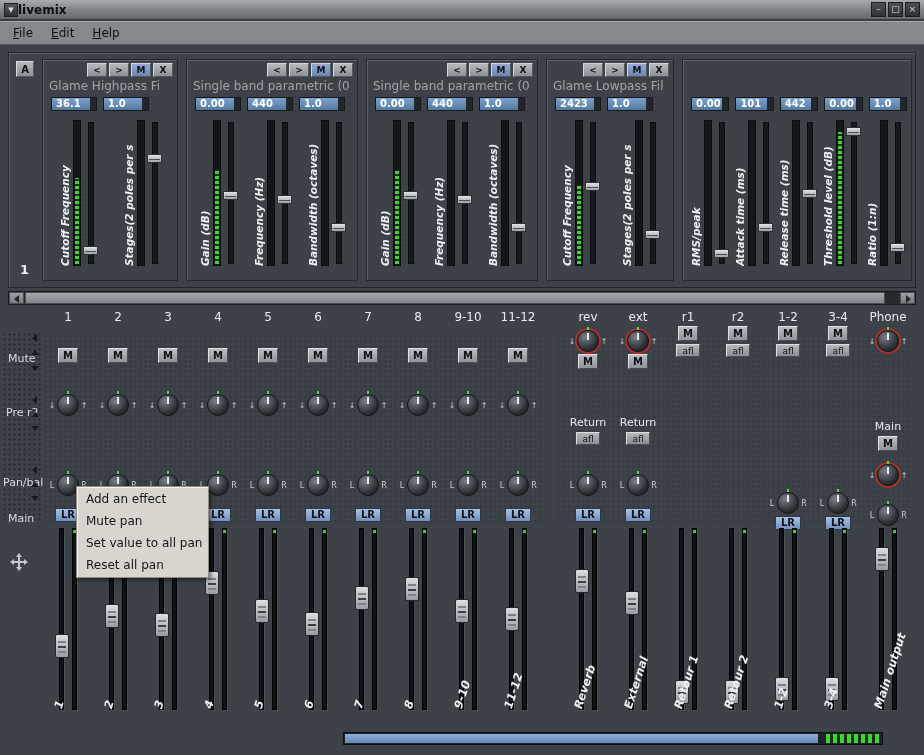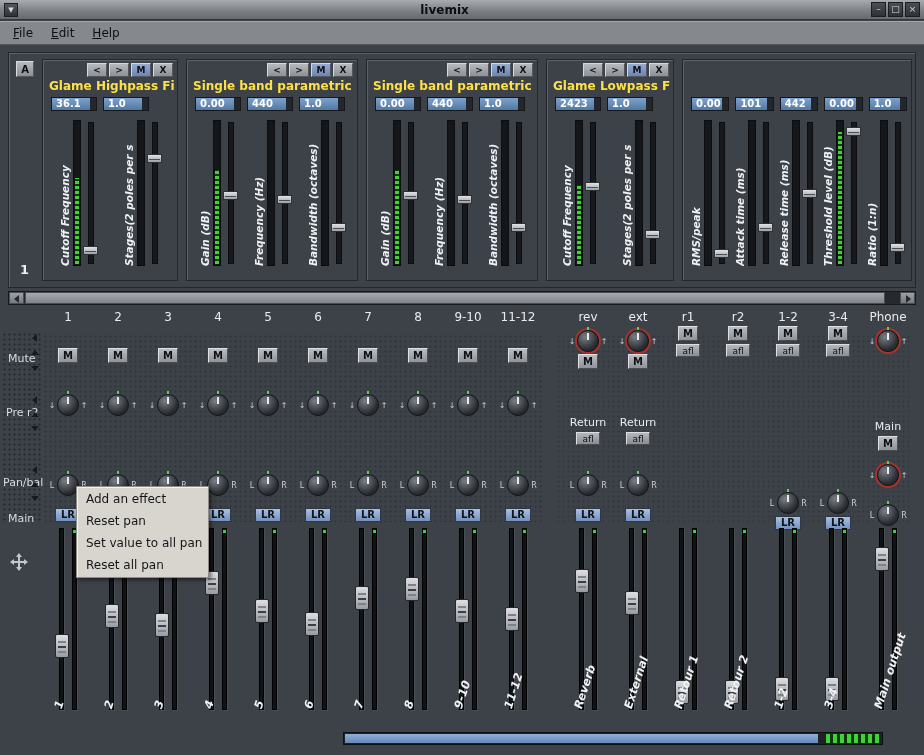--- a/index.html
+++ b/index.html
@@ -6,21 +6,21 @@
   html,body{width:924px;height:755px;overflow:hidden;}
   body{background:#3d4249;}
   .app{position:relative;width:924px;height:755px;background:#3d4249;}
 
   
   .titlebar{position:absolute;top:0;left:0;right:0;height:20px;
     background:linear-gradient(#a9abaf,#7e8186 55%,#66696e);
     border-bottom:1px solid #34373b;display:flex;align-items:center;}
   .tb-icon{width:14px;height:14px;margin-left:4px;background:linear-gradient(#54575c,#2f3237);
     border:1px solid #1d1f22;color:#d8dadd;font-size:7px;line-height:12px;text-align:center;cursor:pointer;}
-  .tb-title{flex:1;text-align:center;font-weight:bold;font-size:12px;color:#0d0e10;}
+  .tb-title{flex:1;font-weight:bold;font-size:12px;color:#0d0e10;}
   .tb-buttons{display:flex;gap:2px;margin-right:4px;}
   .tb-btn{width:15px;height:15px;background:linear-gradient(#4c4f54,#2e3136);border:1px solid #1b1d20;
     color:#d4d6da;font-size:9px;line-height:13px;text-align:center;cursor:pointer;}
 
   
   .menubar{position:absolute;top:21px;left:0;right:0;height:24px;background:#85888d;
     border-top:1px solid #a3a6aa;border-bottom:1px solid #54575b;display:flex;align-items:center;padding-left:4px;}
   .menu-item{display:inline-block;padding:3px 9px;font-size:12px;color:#0f1013;cursor:pointer;}
   .menu-item::first-letter{text-decoration:underline;}
 
@@ -31,21 +31,21 @@
     background:linear-gradient(#b6b9be,#8d9197);border:1px solid #54575c;border-top-color:#d9dbde;border-left-color:#d9dbde;cursor:pointer;}
   .rack-num{position:absolute;bottom:10px;left:11px;color:#eceef1;font-weight:bold;font-size:13px;}
   .panels{position:absolute;left:33px;top:6px;bottom:6px;display:flex;gap:8px;}
   .fx-panel{position:relative;height:100%;background:#3d4249;border:1px solid #23262b;
     box-shadow:inset 1px 1px 0 #5c6168;}
   .p0{width:136px}.p1{width:172px}.p2{width:172px}.p3{width:128px}.p4{width:230px}
   .fx-head{position:absolute;top:3px;right:4px;display:flex;gap:2px;height:14px;}
   .fx-head button{width:20px;height:14px;font-size:9px;font-weight:bold;color:#0e0f11;
     background:linear-gradient(#b6b9be,#8d9197);border:1px solid #54575c;border-top-color:#d6d8db;border-left-color:#d6d8db;cursor:pointer;}
   .fx-head button:nth-of-type(3){background:linear-gradient(#95abd4,#6b86b3);}
-  .fx-title{position:absolute;top:19px;left:6px;right:2px;color:#fde047;font-weight:bold;font-size:12px;white-space:nowrap;overflow:hidden;}
+  .fx-title{position:absolute;top:19px;left:6px;right:2px;color:#a3a3a3;font-weight:normal;font-size:12px;white-space:nowrap;overflow:hidden;}
   .fx-values{position:absolute;top:37px;left:8px;right:4px;display:flex;gap:6px;overflow:hidden;}
   .fx-value{flex:0 1 46px;min-width:34px;height:14px;background:linear-gradient(#7ca1cf,#54799f);
     border:1px solid #15171b;color:#fff;font-size:10px;font-weight:bold;line-height:12px;padding-left:4px;
     box-shadow:inset -6px 0 0 #23262b;white-space:nowrap;cursor:text;}
   .fx-sliders{position:absolute;top:60px;left:4px;right:3px;bottom:14px;display:flex;}
   .fx-group{flex:1;display:flex;justify-content:center;gap:2px;min-width:0;}
   .fx-slider-label{writing-mode:vertical-rl;transform:rotate(180deg);font-size:10.5px;font-style:italic;font-weight:bold;
     color:#eef0f3;white-space:nowrap;overflow:hidden;line-height:12px;}
   .fx-meter{width:8px;background:#14161a;border:1px solid #0b0d10;position:relative;}
   .fx-meter-fill{position:absolute;bottom:1px;left:1px;right:1px;height:calc(var(--v)*1%);
@@ -779,21 +779,21 @@
         <div class="groove g1"></div>
         <div class="groove g2"></div>
         <div class="fader-handle" style="--v: 88;"></div>
       </div>
       <div class="strip-name">Main output</div>
     </div>
 
     <div class="context-menu">
 
         <div class="menu-row">Add an effect</div>
-        <div class="menu-row">Reset pan</div>
+        <div class="menu-row">Mute pan</div>
         <div class="menu-row">Set value to all pan</div>
         <div class="menu-row">Reset all pan</div>
       </div>
 
     <div class="bottom-meter">
       <div class="bm-blue" style="--v: 88;"></div>
       <div class="bm-green" style="--v: 10;"></div>
     </div>
 
   </div>

